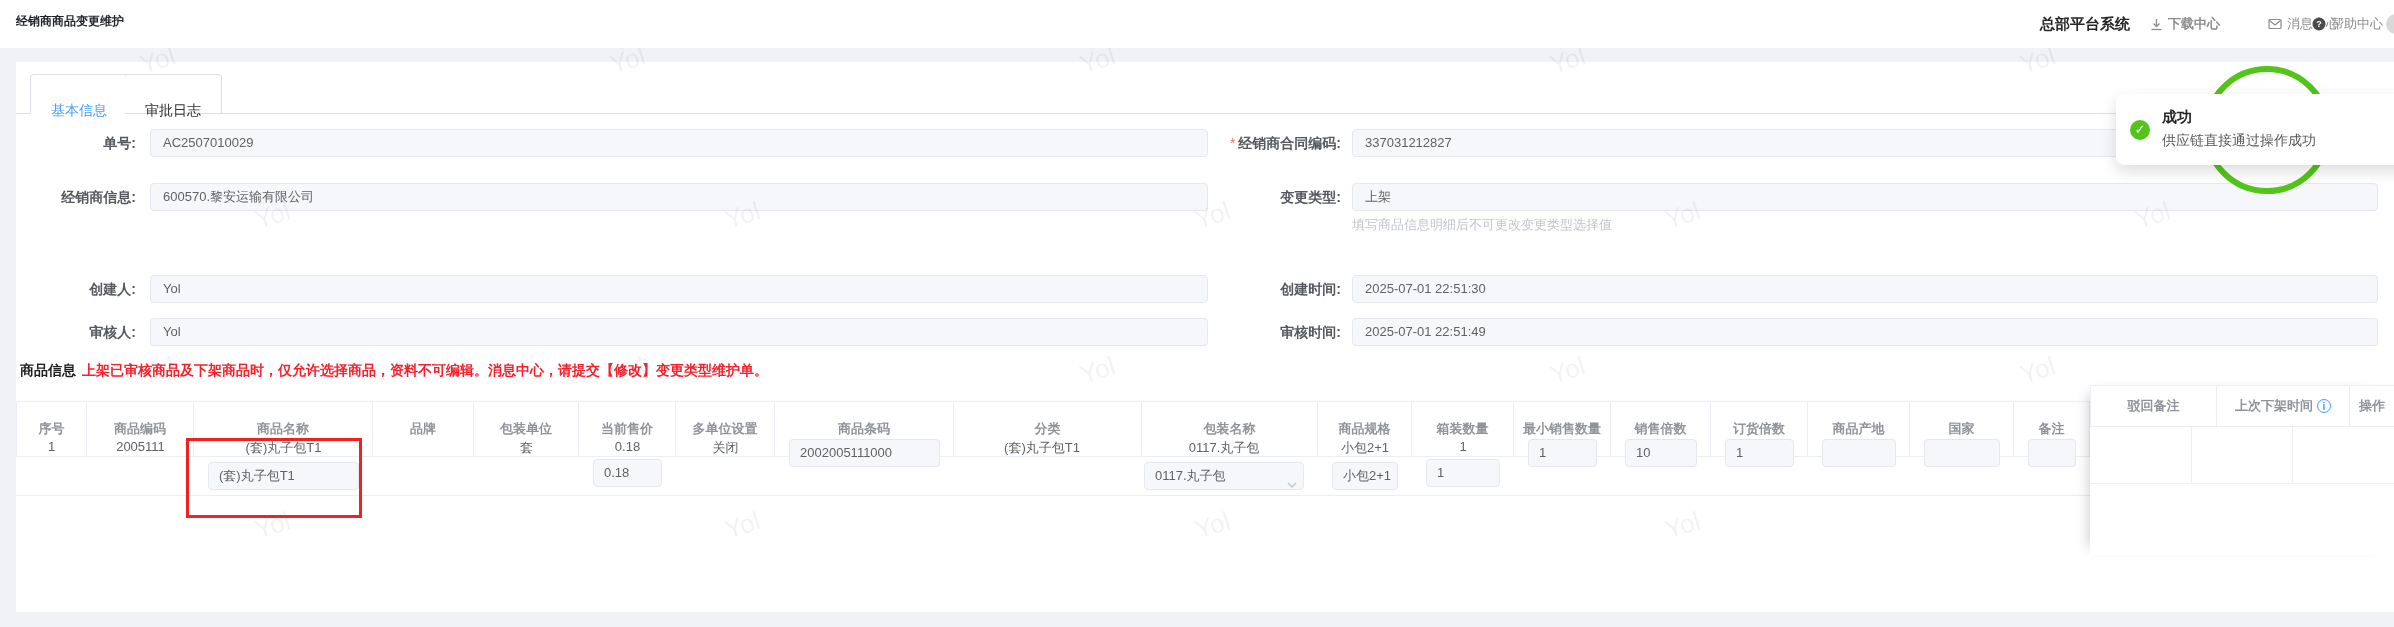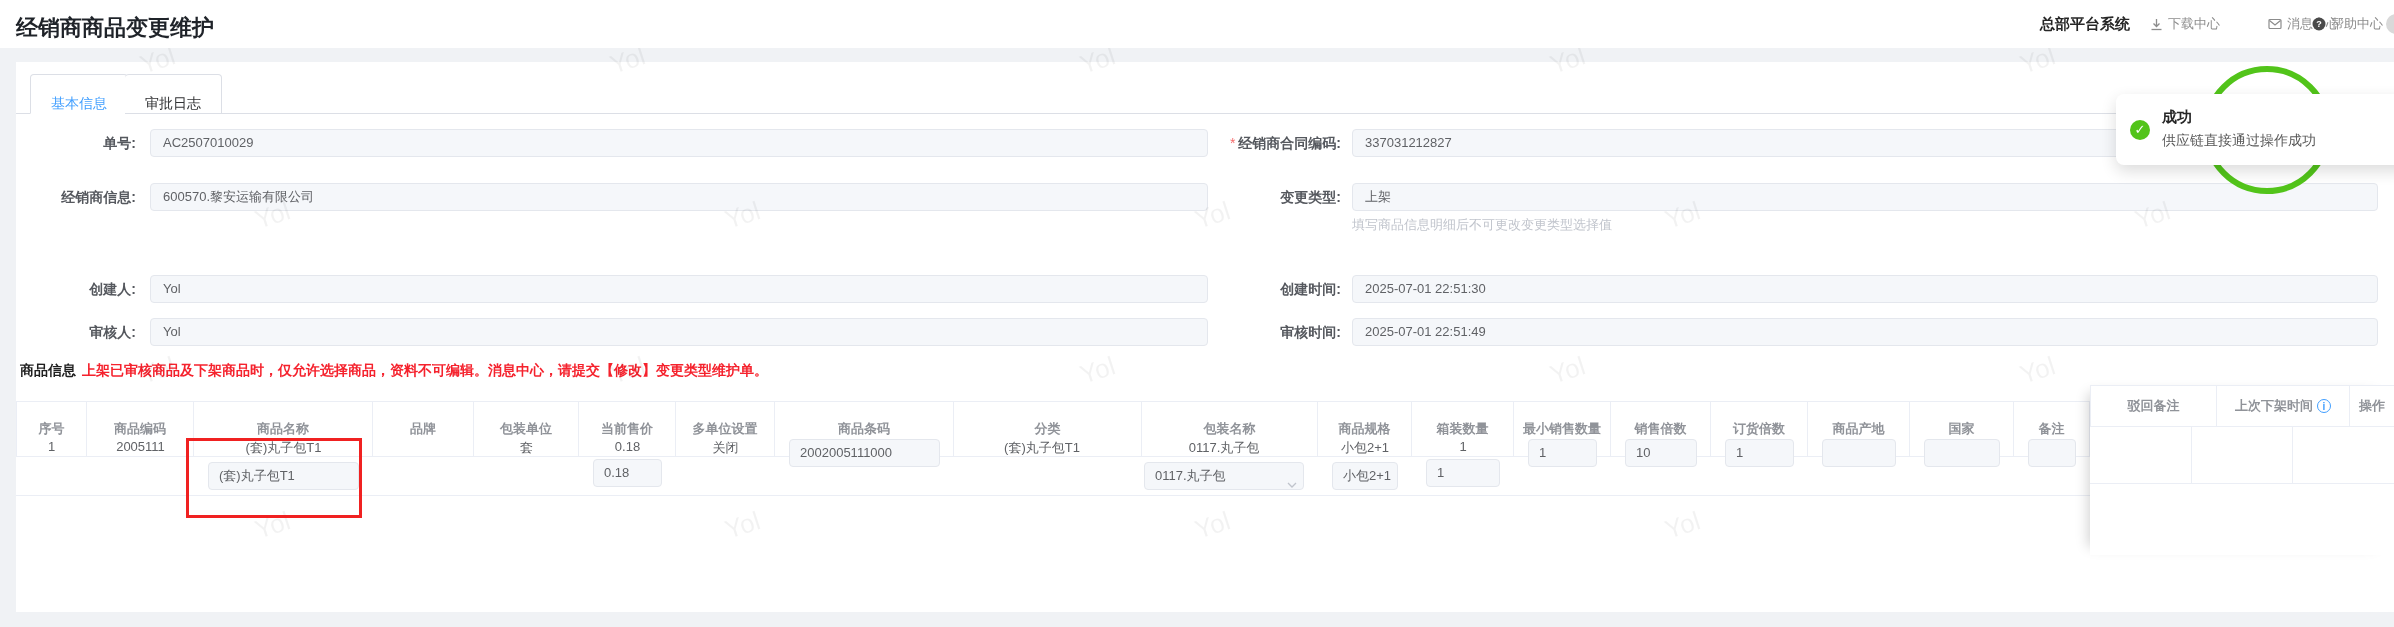--- a/index.html
+++ b/index.html
@@ -1,32 +1,32 @@
 <!DOCTYPE html>
 <html><head>
 <meta charset="utf-8">
 <style>
   * { margin:0; padding:0; box-sizing:border-box; }
   html,body { width:2394px; height:627px; overflow:hidden; }
   body { font-family:"Liberation Sans","DejaVu Sans",sans-serif; background:#f0f2f5; position:relative; }
 
   
   #topbar { position:absolute; left:0; top:0; width:2394px; height:48px; background:#fff; z-index:3; }
-  #page-title { position:absolute; left:16px; top:13px; font-size:22px; font-weight:bold; color:#1f2329; }
+  #page-title { position:absolute; left:16px; top:13px; font-size:12px; font-weight:bold; color:#1f2329; }
   #sysname { position:absolute; left:2040px; top:15px; font-size:15px; font-weight:bold; color:#262626; }
   .navitem { position:absolute; top:15px; height:18px; display:flex; align-items:center; gap:5px; font-size:13px; color:#8c8c8c; cursor:pointer; }
-  #nav-download { left:2150px; } #nav-message { left:2232px;padding-left:36px; } #nav-help { left:2312px; }
+  #nav-download { left:2150px;font-weight:bold; } #nav-message { left:2232px;padding-left:36px; } #nav-help { left:2312px; }
   .navitem svg { display:block; }
   #avatar-sliver { position:absolute; left:2386px; top:14px; width:20px; height:20px; border-radius:50%; background:#d9d9d9; }
 
   
   #card { position:absolute; left:16px; top:62px; width:2378px; height:550px; background:#fff; z-index:1; }
 
   
-  .tab { position:absolute; top:74px; height:40px; line-height:38px; padding:9px 20px; font-size:14px; background:#fff; border:1px solid #dcdfe6; border-radius:4px 4px 0 0; color:#303133; cursor:pointer; z-index:4; }
+  .tab { position:absolute; top:74px; height:40px; line-height:38px; padding:16px 20px; font-size:14px; background:#fff; border:1px solid #dcdfe6; border-radius:4px 4px 0 0; color:#303133; cursor:pointer; z-index:4; }
   #tab-basic { left:30px; color:#409eff; border-bottom-color:#fff; }
   #tab-log { left:125px; border-left:none; }
   #tabline { position:absolute; left:16px; top:113px; width:2378px; height:1px; background:#dcdfe6; z-index:2; }
 
   
   .flabel { position:absolute; height:28px; line-height:28px; text-align:right; font-size:14px; font-weight:600; color:#55585e; z-index:2; }
   .req { color:#f56c6c; margin-right:3px; font-weight:normal; }
   .inp { position:absolute; height:28px; background:#f5f7fa; border:1px solid #e4e7ed; border-radius:4px; font-size:13px; color:#606266; line-height:26px; padding:0 12px; white-space:nowrap; overflow:hidden; z-index:2; }
   #hint { position:absolute; left:1352px; top:216px; font-size:13px; color:#c0c4cc; z-index:2; }
 

